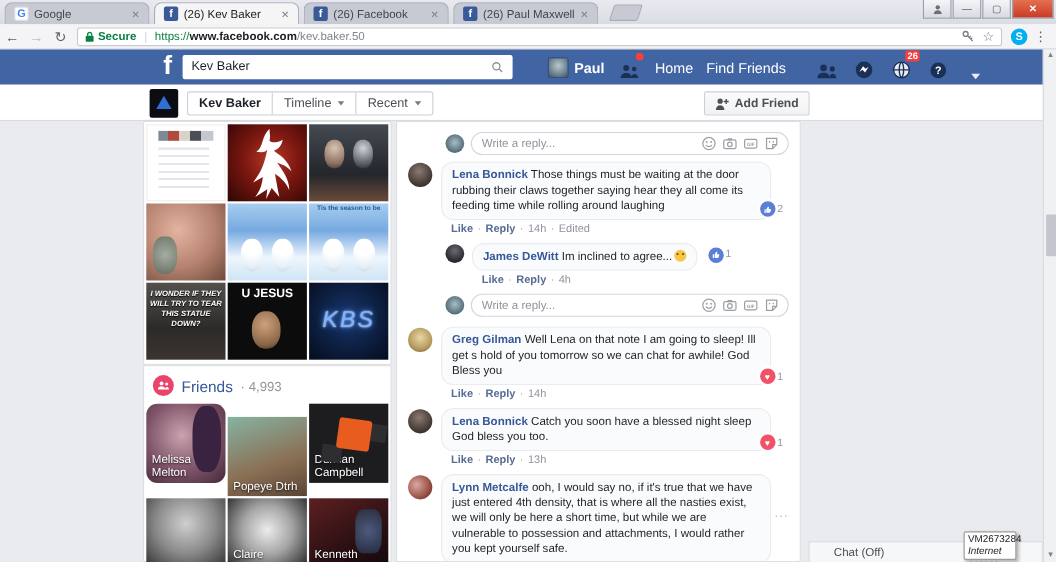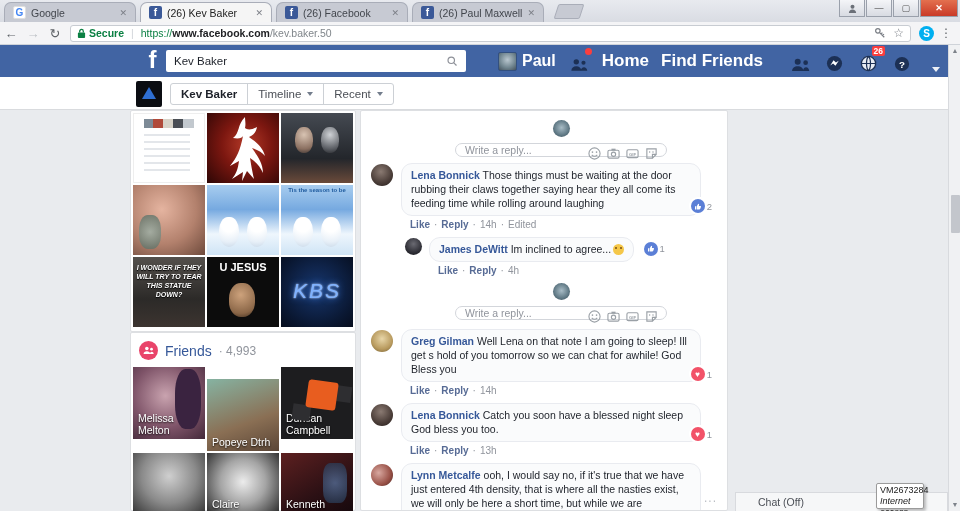--- a/index.html
+++ b/index.html
@@ -45,24 +45,24 @@
   .dots { font-size:12px; color:#5f6368; margin-right:8px; letter-spacing:0; }
 
   
   .fbheader { position:absolute; left:0; top:45px; width:948px; height:32px; background:#4164a3; }
   .fblogo { position:absolute; left:140px; top:3px; width:25px; height:25px; color:#fff; font-weight:bold;
     font-size:24px; line-height:23px; text-align:center; }
   .fbsearch { position:absolute; left:166px; top:5px; width:300px; height:22px; background:#fff;
     border-radius:2px; display:flex; align-items:center; font-size:11.5px; color:#1d2129; padding:0 8px; }
   .fbsearch .q { flex:1; }
   .hd-right { position:absolute; left:498px; top:0; height:32px; display:flex; align-items:center; gap:12px; color:#fff; }
-  .hd-user { display:flex; align-items:center; gap:5px; font-size:16px; font-weight:bold; cursor:pointer; }
+  .hd-user { display:flex; align-items:center; gap:5px; font-size:13px; font-weight:bold; cursor:pointer; }
   .hd-ava { width:19px; height:19px; border-radius:2px;
     background:radial-gradient(circle at 50% 40%, #b9c7cf, #70858f 60%, #45525c); border:1px solid #33507f; }
-  .hd-link { font-size:17px; font-weight:bold; cursor:pointer; }
+  .hd-link { font-size:13px; font-weight:normal; cursor:pointer; }
   .hd-ico { position:relative; width:22px; height:22px; display:flex; align-items:flex-end; justify-content:center; cursor:pointer; }
   .badge { position:absolute; top:-4px; right:-6px; background:#fa3e3e; color:#fff; font-size:8.5px;
     font-weight:bold; border-radius:2px; padding:0 2px; line-height:10px; }
   .dot-badge { position:absolute; top:-2px; right:-2px; width:7px; height:7px; background:#fa3e3e; border-radius:50%; }
   .caret-down { width:0; height:0; border-left:4px solid transparent; border-right:4px solid transparent;
     border-top:5px solid #fff; opacity:.9; }
 
   
   .profilebar { position:absolute; left:0; top:77px; width:948px; height:33px; background:#fff;
     border-bottom:1px solid #d9dbde; }
@@ -118,35 +118,35 @@
     font-style:italic; letter-spacing:2px; text-shadow:0 0 7px #4a90ff, 0 0 2px #fff; }
 
   .friends-card { left:130px; top:222px; width:226px; height:179px; padding:2px; }
   .fr-head { display:flex; align-items:center; gap:7px; padding:6px 6px 7px; }
   .fr-ico { width:19px; height:19px; border-radius:50%; background:#e9446a; display:flex; align-items:center; justify-content:center; }
   .fr-title { font-size:14px; font-weight:normal; color:#365899; cursor:pointer; }
   .fr-count { font-size:12px; color:#90949c; }
   .ftile { height:72px; position:relative; overflow:hidden; cursor:pointer; }
   .fname { position:absolute; left:5px; right:3px; bottom:3px; color:#fff; font-size:10.5px; line-height:12px;
     text-shadow:0 1px 2px rgba(0,0,0,.9); }
-  .f1 { background:radial-gradient(circle at 45% 40%, #c9a3af, #7e5368 55%, #43293a); }
+  .f1 { background:radial-gradient(circle at 45% 40%, #c9a3af, #7e5368 55%, #43293a);border-radius:10px; }
   .f1::before { content:""; position:absolute; right:4px; top:2px; width:26px; height:60px; background:#3a2340; border-radius:40%; }
   .f2 { background:linear-gradient(160deg,#86b3a2,#8a6f54 60%,#5a4536);margin-top:12px; }
   .f3 { background:#1d1d1f; }
   .f3::after { content:""; position:absolute; left:26px; top:14px; width:30px; height:28px; background:#e85d1f;
     border-radius:3px; transform:rotate(8deg); box-shadow:-18px 20px 0 -6px #2e2e31, 20px -4px 0 -6px #2e2e31; }
   .f4 { background:radial-gradient(circle at 50% 32%, #cfcfcf, #8a8a8a 45%, #2c2c2c 90%); }
   .f5 { background:radial-gradient(circle at 50% 40%, #ececec, #a5a5a5 40%, #1e1e1e 90%); }
   .f6 { background:linear-gradient(150deg,#5d2020,#2b1014 55%,#10060a); }
   .f6::after { content:""; position:absolute; right:6px; top:10px; width:24px; height:40px;
     background:radial-gradient(circle,#5a7aa8,#23364f); opacity:.7; border-radius:30%; }
 
   
   .comments-card { left:360px; top:0; width:368px; height:401px; padding:5px 10px; overflow:hidden; }
-  .reply-row { display:flex; align-items:center; gap:6px; margin:4px 0 6px 34px;flex-direction:column; }
+  .reply-row { display:flex; align-items:center; gap:6px; margin:4px 0 6px 34px; }
   .reply-row .ava { width:17px; height:17px; }
   .pill { position:relative; flex:1; height:21px; border:1px solid #d3d6db; border-radius:11px; background:#fff;
     display:flex; align-items:center; padding:0 66px 0 9px; }
   .pill input { border:none; outline:none; width:100%; font-size:10.5px; color:#1d2129; background:transparent;
     font-family:"Liberation Sans",sans-serif; }
   .pill input::placeholder { color:#90949c; }
   .pill .picons { position:absolute; right:8px; top:3px; display:flex; gap:6px; }
 
   .ava { width:22px; height:22px; border-radius:50%; flex:none; cursor:pointer; }
   .av-paul { background:radial-gradient(circle at 50% 45%, #a8bcc6, #5f7884 60%, #3a4c56); }
@@ -326,20 +326,28 @@
         </div>
       <div>
           <span>Timeline</span>
           <span class="tri"></span>
         </div>
       <div>
           <span>Recent</span>
           <span class="tri"></span>
         </div>
     </div>
+    <div class="addfriend">
+      <svg width="13" height="11" viewBox="0 0 14 12">
+          <circle cx="5" cy="3.2" r="2.6" fill="#4b4f56"></circle>
+          <path d="M.8 12c0-3 1.9-4.6 4.2-4.6S9.2 9 9.2 12z" fill="#4b4f56"></path>
+          <path d="M11 1v5M8.5 3.5h5" stroke="#4b4f56" stroke-width="1.4"></path>
+        </svg>
+      <span>Add Friend</span>
+    </div>
   </div>
 
   <div class="page">
 
     <div class="card photos-card">
       <div class="grid3">
         <div class="ptile t1"></div>
         <div class="ptile t2">
           <svg width="72" height="70" viewBox="0 0 72 70">
               <path d="M38 4 C30 12 33 20 26 25 C32 26 35 25 36 23 C33 38 30 44 23 53 L32 48 C31 56 29 61 25 66 L36 59 L35 68 L40 58 L47 66 C45 57 44 51 43 45 C49 49 53 53 56 60 C56 49 49 41 45 35 C51 37 55 39 58 43 C55 32 47 28 42 24 C47 22 49 19 50 14 C45 17 40 17 38 15 C39 11 38 7 38 4 Z" fill="#fff"></path>

